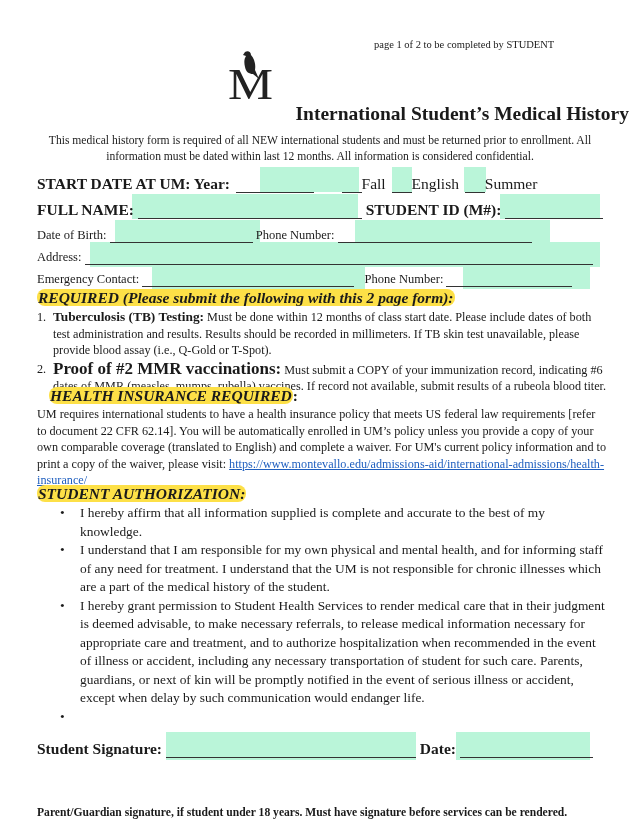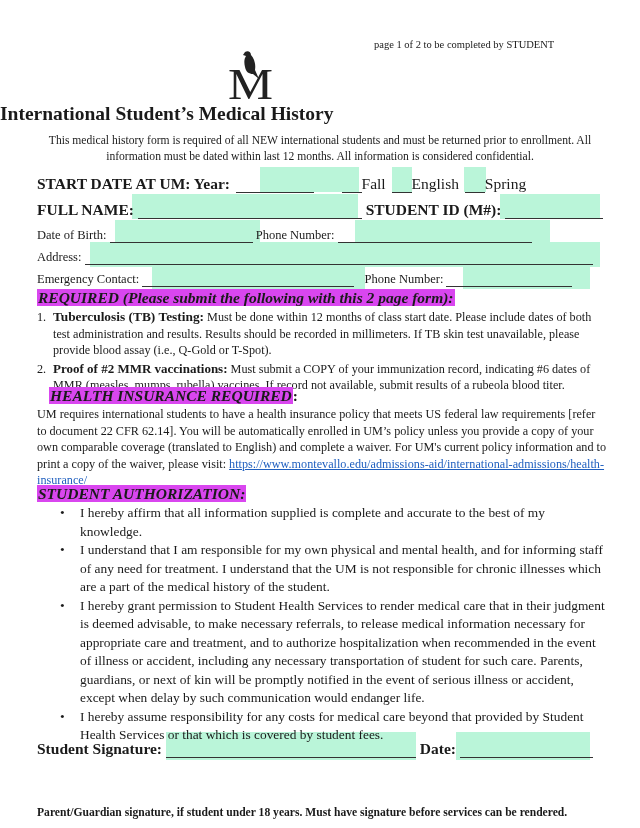--- a/index.html
+++ b/index.html
@@ -5,27 +5,27 @@
   html, body { margin:0; padding:0; background:#ffffff; }
   body { width:640px; height:828px; position:relative; overflow:hidden;
          font-family:"Liberation Serif","DejaVu Serif",serif; color:#1a1a1a; }
   .abs { position:absolute; }
   .pageno { top:39px; left:374px; font-size:10.5px; }
   .logo { top:52px; left:228px; width:180px; height:52px; }
   .logo .m { position:absolute; left:0; top:14px; font-size:44px; font-weight:normal; line-height:38px; color:#222; letter-spacing:-2px; transform:scaleX(1.15); transform-origin:left; }
   .logo .bird { position:absolute; left:10px; top:-2px; }
   .logo .uni { position:absolute; left:46px; top:16px; font-size:16px; line-height:15px; letter-spacing:0.5px; color:#222; }
   .logo .uni i { font-size:11px; }
-  .title { top:103px; left:0; width:629px; text-align:left; font-size:19.5px; font-weight:bold; }
+  .title { top:103px; left:0; width:629px; text-align:right; font-size:19.5px; font-weight:bold; }
   .intro { top:133px; left:30px; width:580px; text-align:center; font-size:11.6px; line-height:16px; }
   .row { left:37px; font-size:15.5px; font-weight:bold; white-space:nowrap; }
   .row.small { font-size:12.5px; font-weight:normal; }
   .field { display:inline-block; position:relative; vertical-align:bottom; border-bottom:1px solid #333; background:transparent; }
   .fieldbg { position:absolute; background:#baf5d9; }
-  .hl { background:#d946ef; font-style:italic; font-weight:bold; font-size:15.5px; padding:0 1px; }
+  .hl { background:#fde047; font-style:italic; font-weight:bold; font-size:15.5px; padding:0 1px;border-radius:8px; }
   .sect { left:37px; }
   .list { left:37px; width:570px; font-size:12.2px; line-height:16.5px; }
   .list .num { position:absolute; left:0; }
   .list .txt { margin-left:16px; }
   .para { left:37px; width:570px; font-size:12.2px; line-height:16.5px; }
   .para a { color:#1f5fbf; text-decoration:underline; }
   .bullets { left:60px; width:550px; font-size:13.4px; line-height:18.5px; }
   .bullets .b { position:relative; padding-left:20px; }
   .bullets .dot { position:absolute; left:0; top:0; }
   .sig { left:37px; font-size:15.5px; font-weight:bold; white-space:nowrap; }
@@ -59,21 +59,21 @@
 <div class="fieldbg" style="left:463px;top:264px;width:127px;height:25px;"></div>
 <div class="fieldbg" style="left:166px;top:732px;width:250px;height:28px;"></div>
 <div class="fieldbg" style="left:456px;top:732px;width:134px;height:28px;"></div>
 
 <div class="abs row" style="top:175px;">
   <span>START DATE AT UM: Year:</span>
   <span class="field" style="width:78px;height:14px;margin-left:2px;"></span>
   <span style="display:inline-block;width:20px;"></span>
   <span class="field" style="width:20px;height:14px;"></span><span style="font-weight:normal;text-align:center;">Fall</span>
   <span class="field" style="width:20px;height:14px;margin-left:2px;"></span><span style="font-weight:normal;">English</span>
-  <span class="field" style="width:20px;height:14px;margin-left:2px;"></span><span style="font-weight:normal;">Spring</span>
+  <span class="field" style="width:20px;height:14px;margin-left:2px;"></span><span style="font-weight:normal;">Summer</span>
 </div>
 
 <div class="abs row" style="top:201px;">
   <span>FULL NAME:</span>
   <span class="field" style="width:224px;height:14px;"></span>
   <span>STUDENT ID (M#):</span>
   <span class="field" style="width:98px;height:14px;"></span>
 </div>
 
 <div class="abs row small" style="top:228px;">
@@ -99,39 +99,39 @@
 <div class="abs sect" style="top:289px;">
   <span class="hl">REQUIRED (Please submit the following with this 2 page form):</span>
 </div>
 <div class="abs list" style="top:309px;">
   <div style="position:relative;">
     <span class="num">1.</span>
     <div class="txt"><b style="font-size:13.4px;">Tuberculosis (TB) Testing:</b><span> Must be done within 12 months of class start date. Please include dates of both test administration and results. Results should be recorded in millimeters. If TB skin test unavailable, please provide blood assay (i.e., Q-Gold or T-Spot).</span></div>
   </div>
   <div style="position:relative;margin-top:2px;">
     <span class="num">2.</span>
-    <div class="txt"><b style="font-size:13px;">Proof of #2 MMR vaccinations:</b><span> Must submit a COPY of your immunization record, indicating #6 dates of MMR (measles, mumps, rubella) vaccines. If record not available, submit results of a rubeola blood titer.</span></div>
+    <div class="txt"><b style="font-size:17px;">Proof of #2 MMR vaccinations:</b><span> Must submit a COPY of your immunization record, indicating #6 dates of MMR (measles, mumps, rubella) vaccines. If record not available, submit results of a rubeola blood titer.</span></div>
   </div>
 </div>
 
 <div class="abs sect" style="top:387px;padding-left:12px;">
   <span class="hl">HEALTH INSURANCE REQUIRED</span><span style="font-size:15.5px;font-weight:bold;">:</span>
 </div>
 <div class="abs para" style="top:406px;">
   <span>UM requires international students to have a health insurance policy that meets US federal law requirements [refer to document 22 CFR 62.14]. You will be automatically enrolled in UM’s policy unless you provide a copy of your own comparable coverage (translated to English) and complete a waiver. For UM's current policy information and to print a copy of the waiver, please visit: </span><a>https://www.montevallo.edu/admissions-aid/international-admissions/health-insurance/</a>
 </div>
 
 <div class="abs sect" style="top:485px;">
   <span class="hl">STUDENT AUTHORIZATION:</span>
 </div>
 <div class="abs bullets" style="top:504px;">
   <div class="b"><span class="dot">•</span><span>I hereby affirm that all information supplied is complete and accurate to the best of my knowledge.</span></div>
   <div class="b"><span class="dot">•</span><span>I understand that I am responsible for my own physical and mental health, and for informing staff of any need for treatment. I understand that the UM is not responsible for chronic illnesses which are a part of the medical history of the student.</span></div>
   <div class="b"><span class="dot">•</span><span>I hereby grant permission to Student Health Services to render medical care that in their judgment is deemed advisable, to make necessary referrals, to release medical information necessary for appropriate care and treatment, and to authorize hospitalization when recommended in the event of illness or accident, including any necessary transportation of student for such care. Parents, guardians, or next of kin will be promptly notified in the event of serious illness or accident, except when delay by such communication would endanger life.</span></div>
-  <div class="b"><span class="dot">•</span><span>I hereby assume responsibility for any costs for medical care beyond that provided by Student Health Services or that which is covered by student fees.</span></div>
+  <div class="b"><span class="dot">•</span></div>
 </div>
 
 <div class="abs sig" style="top:740px;">
   <span>Student Signature:</span>
   <span class="field" style="width:250px;height:16px;"></span>
   <span>Date:</span>
   <span class="field" style="width:133px;height:16px;"></span>
 </div>
 
 <div class="abs foot">Parent/Guardian signature, if student under 18 years. Must have signature before services can be rendered.</div>

